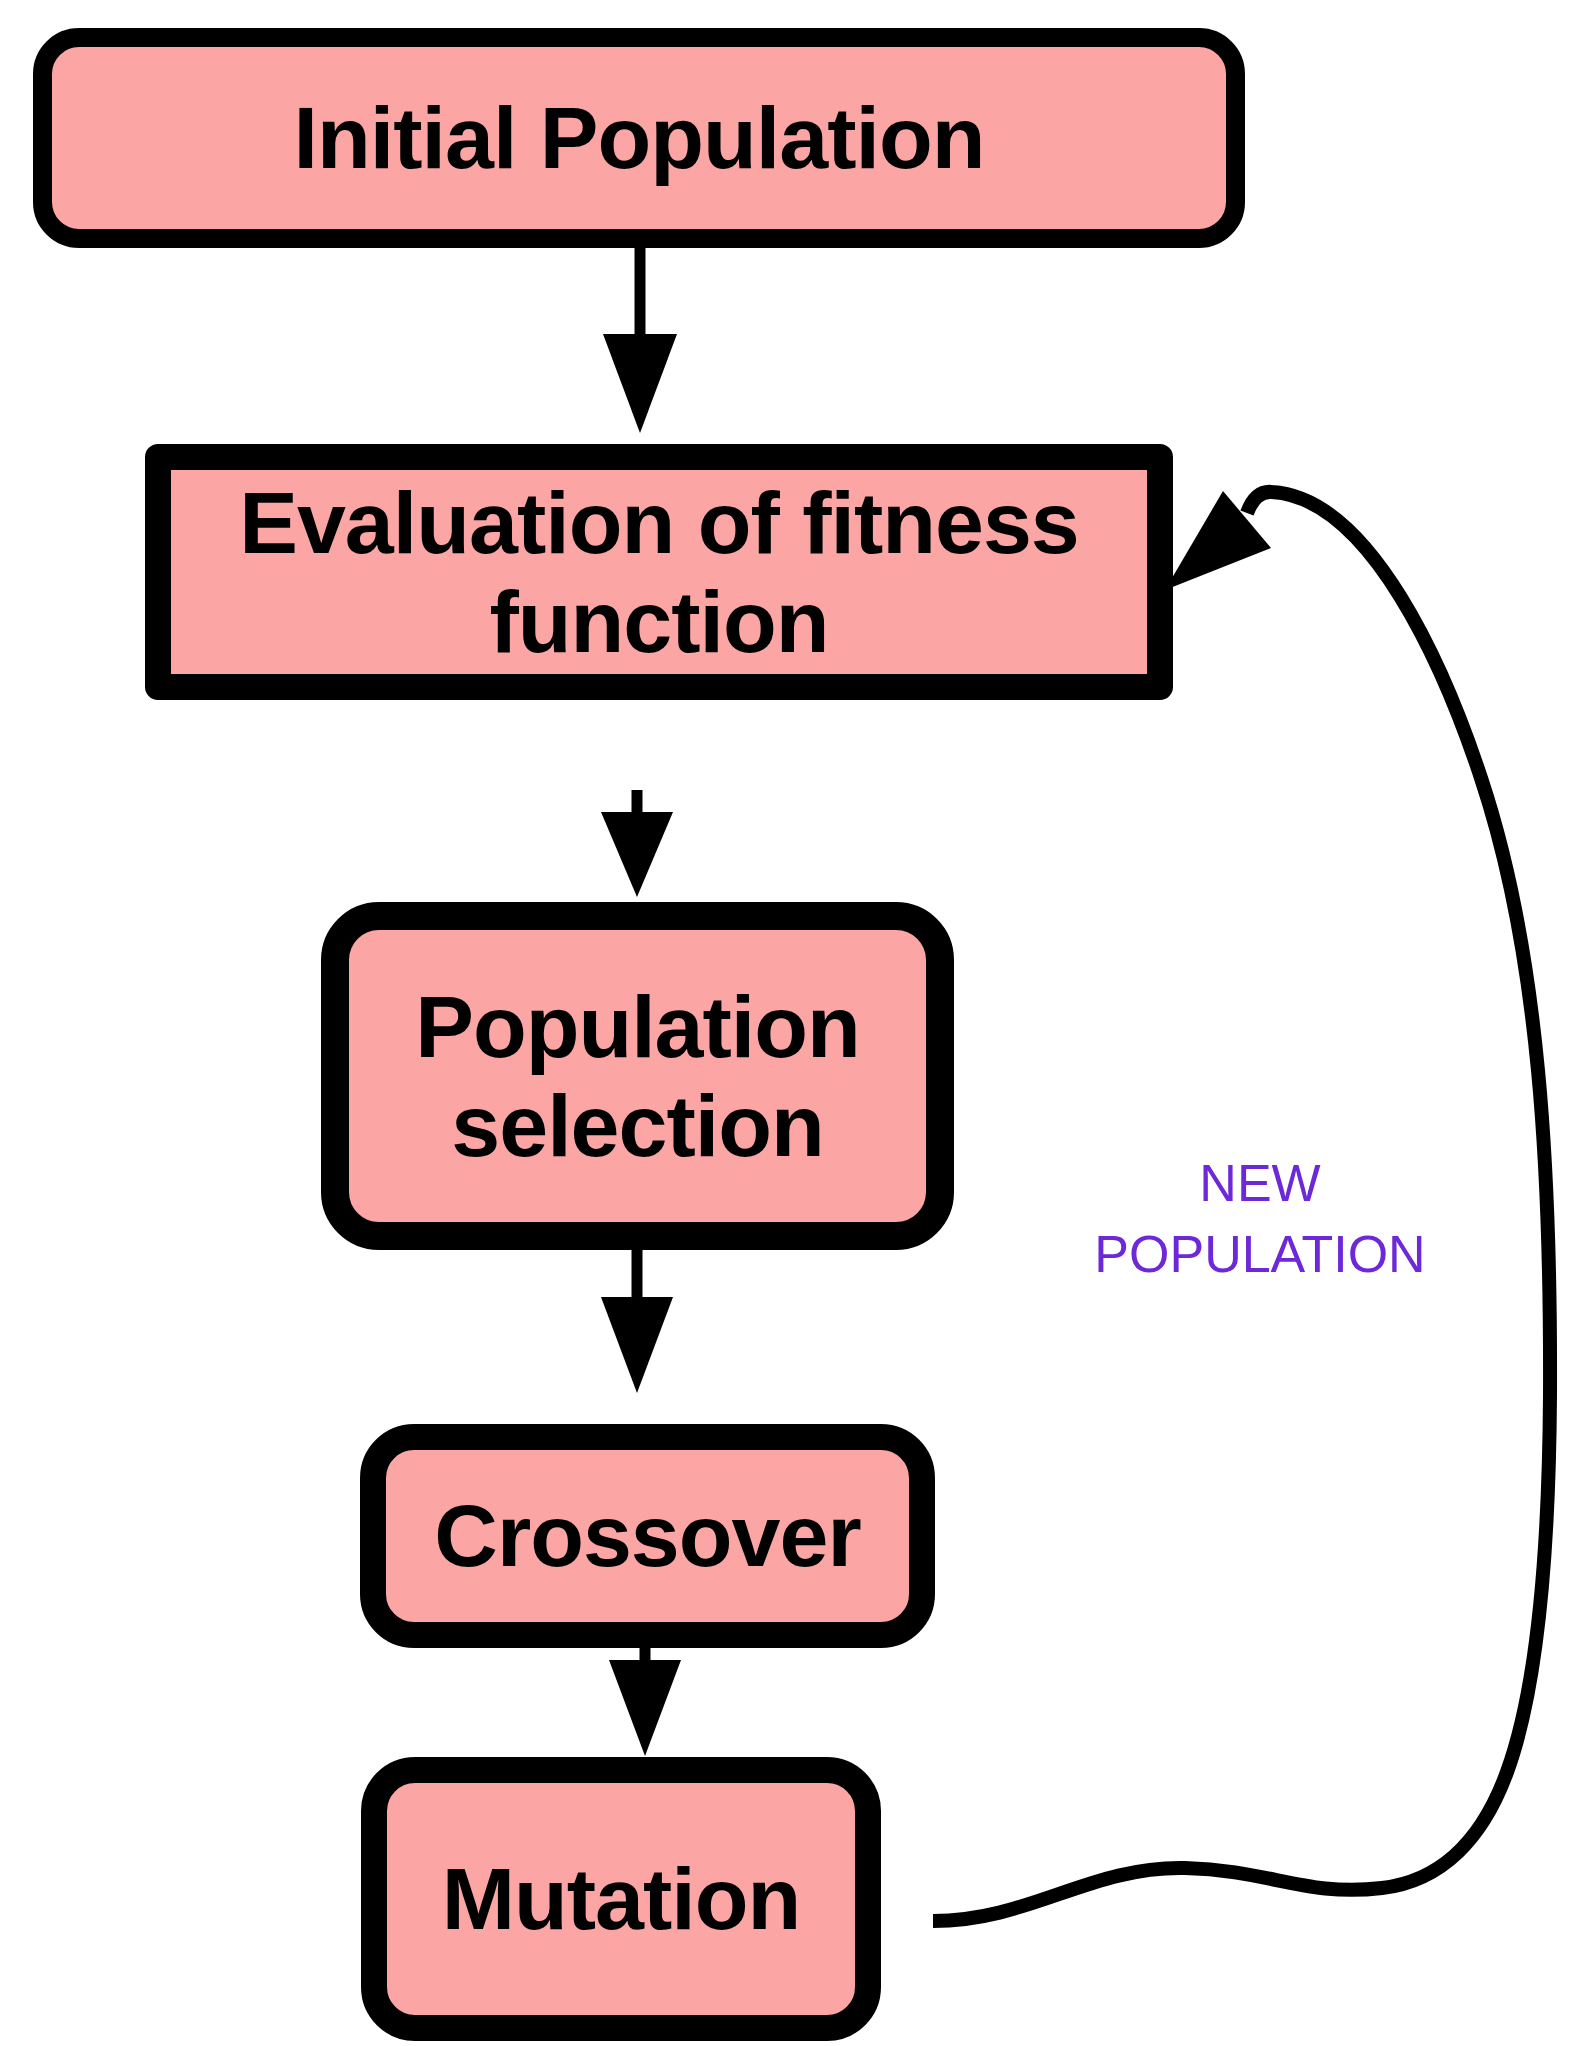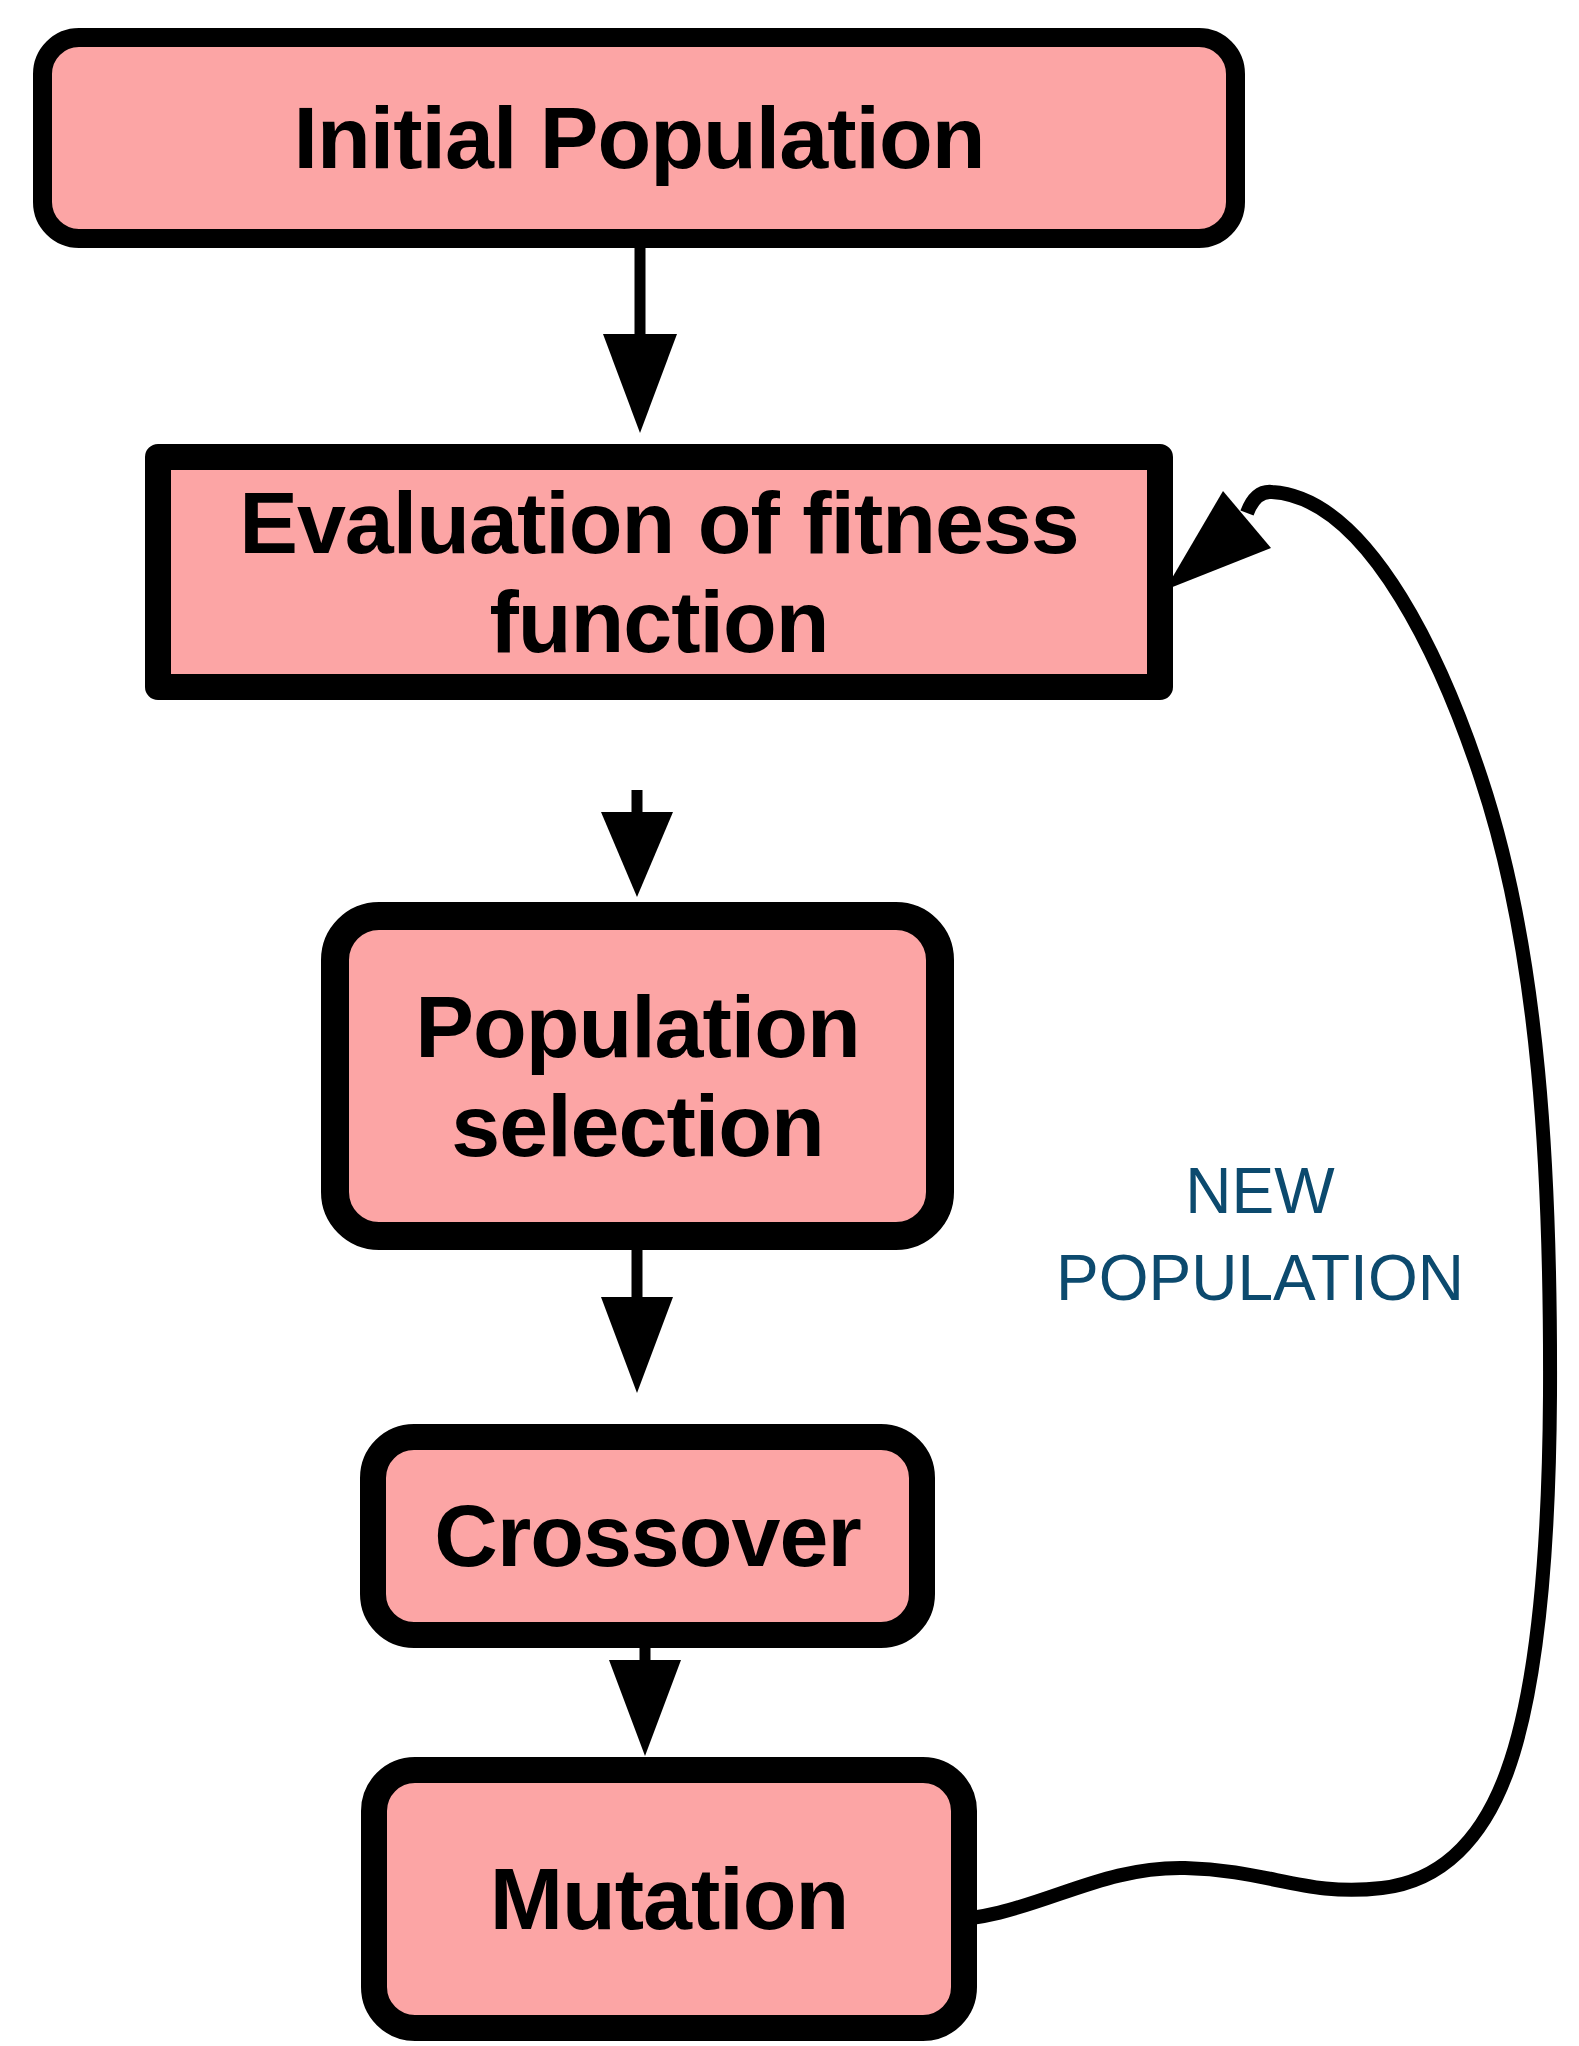--- a/index.html
+++ b/index.html
@@ -51,33 +51,33 @@
   }
   #node-population-selection {
     left: 321px; top: 902px; width: 633px; height: 348px;
     border-width: 28px; border-radius: 58px;
   }
   #node-crossover {
     left: 360px; top: 1424px; width: 575px; height: 224px;
     border-width: 26px; border-radius: 54px;
   }
   #node-mutation {
-    left: 361px; top: 1757px; width: 616px; height: 284px;
+    left: 361px; top: 1757px; width: 520px; height: 284px;
     border-width: 26px; border-radius: 54px;
   }
   #loop-label {
     position: absolute;
     left: 990px;
     top: 1148px;
     width: 540px;
     text-align: center;
-    font-size: 64px;
+    font-size: 52px;
     line-height: 1.36;
     font-weight: normal;
-    color: #0c4a6e;
+    color: #6d28d9;
     white-space: pre-line;
     letter-spacing: 0px;
   }
 </style>
 </head>
 <body>
 
 <div id="canvas">
 
   <svg id="edge-layer" viewBox="0 0 1579 2046" xmlns="http://www.w3.org/2000/svg">

